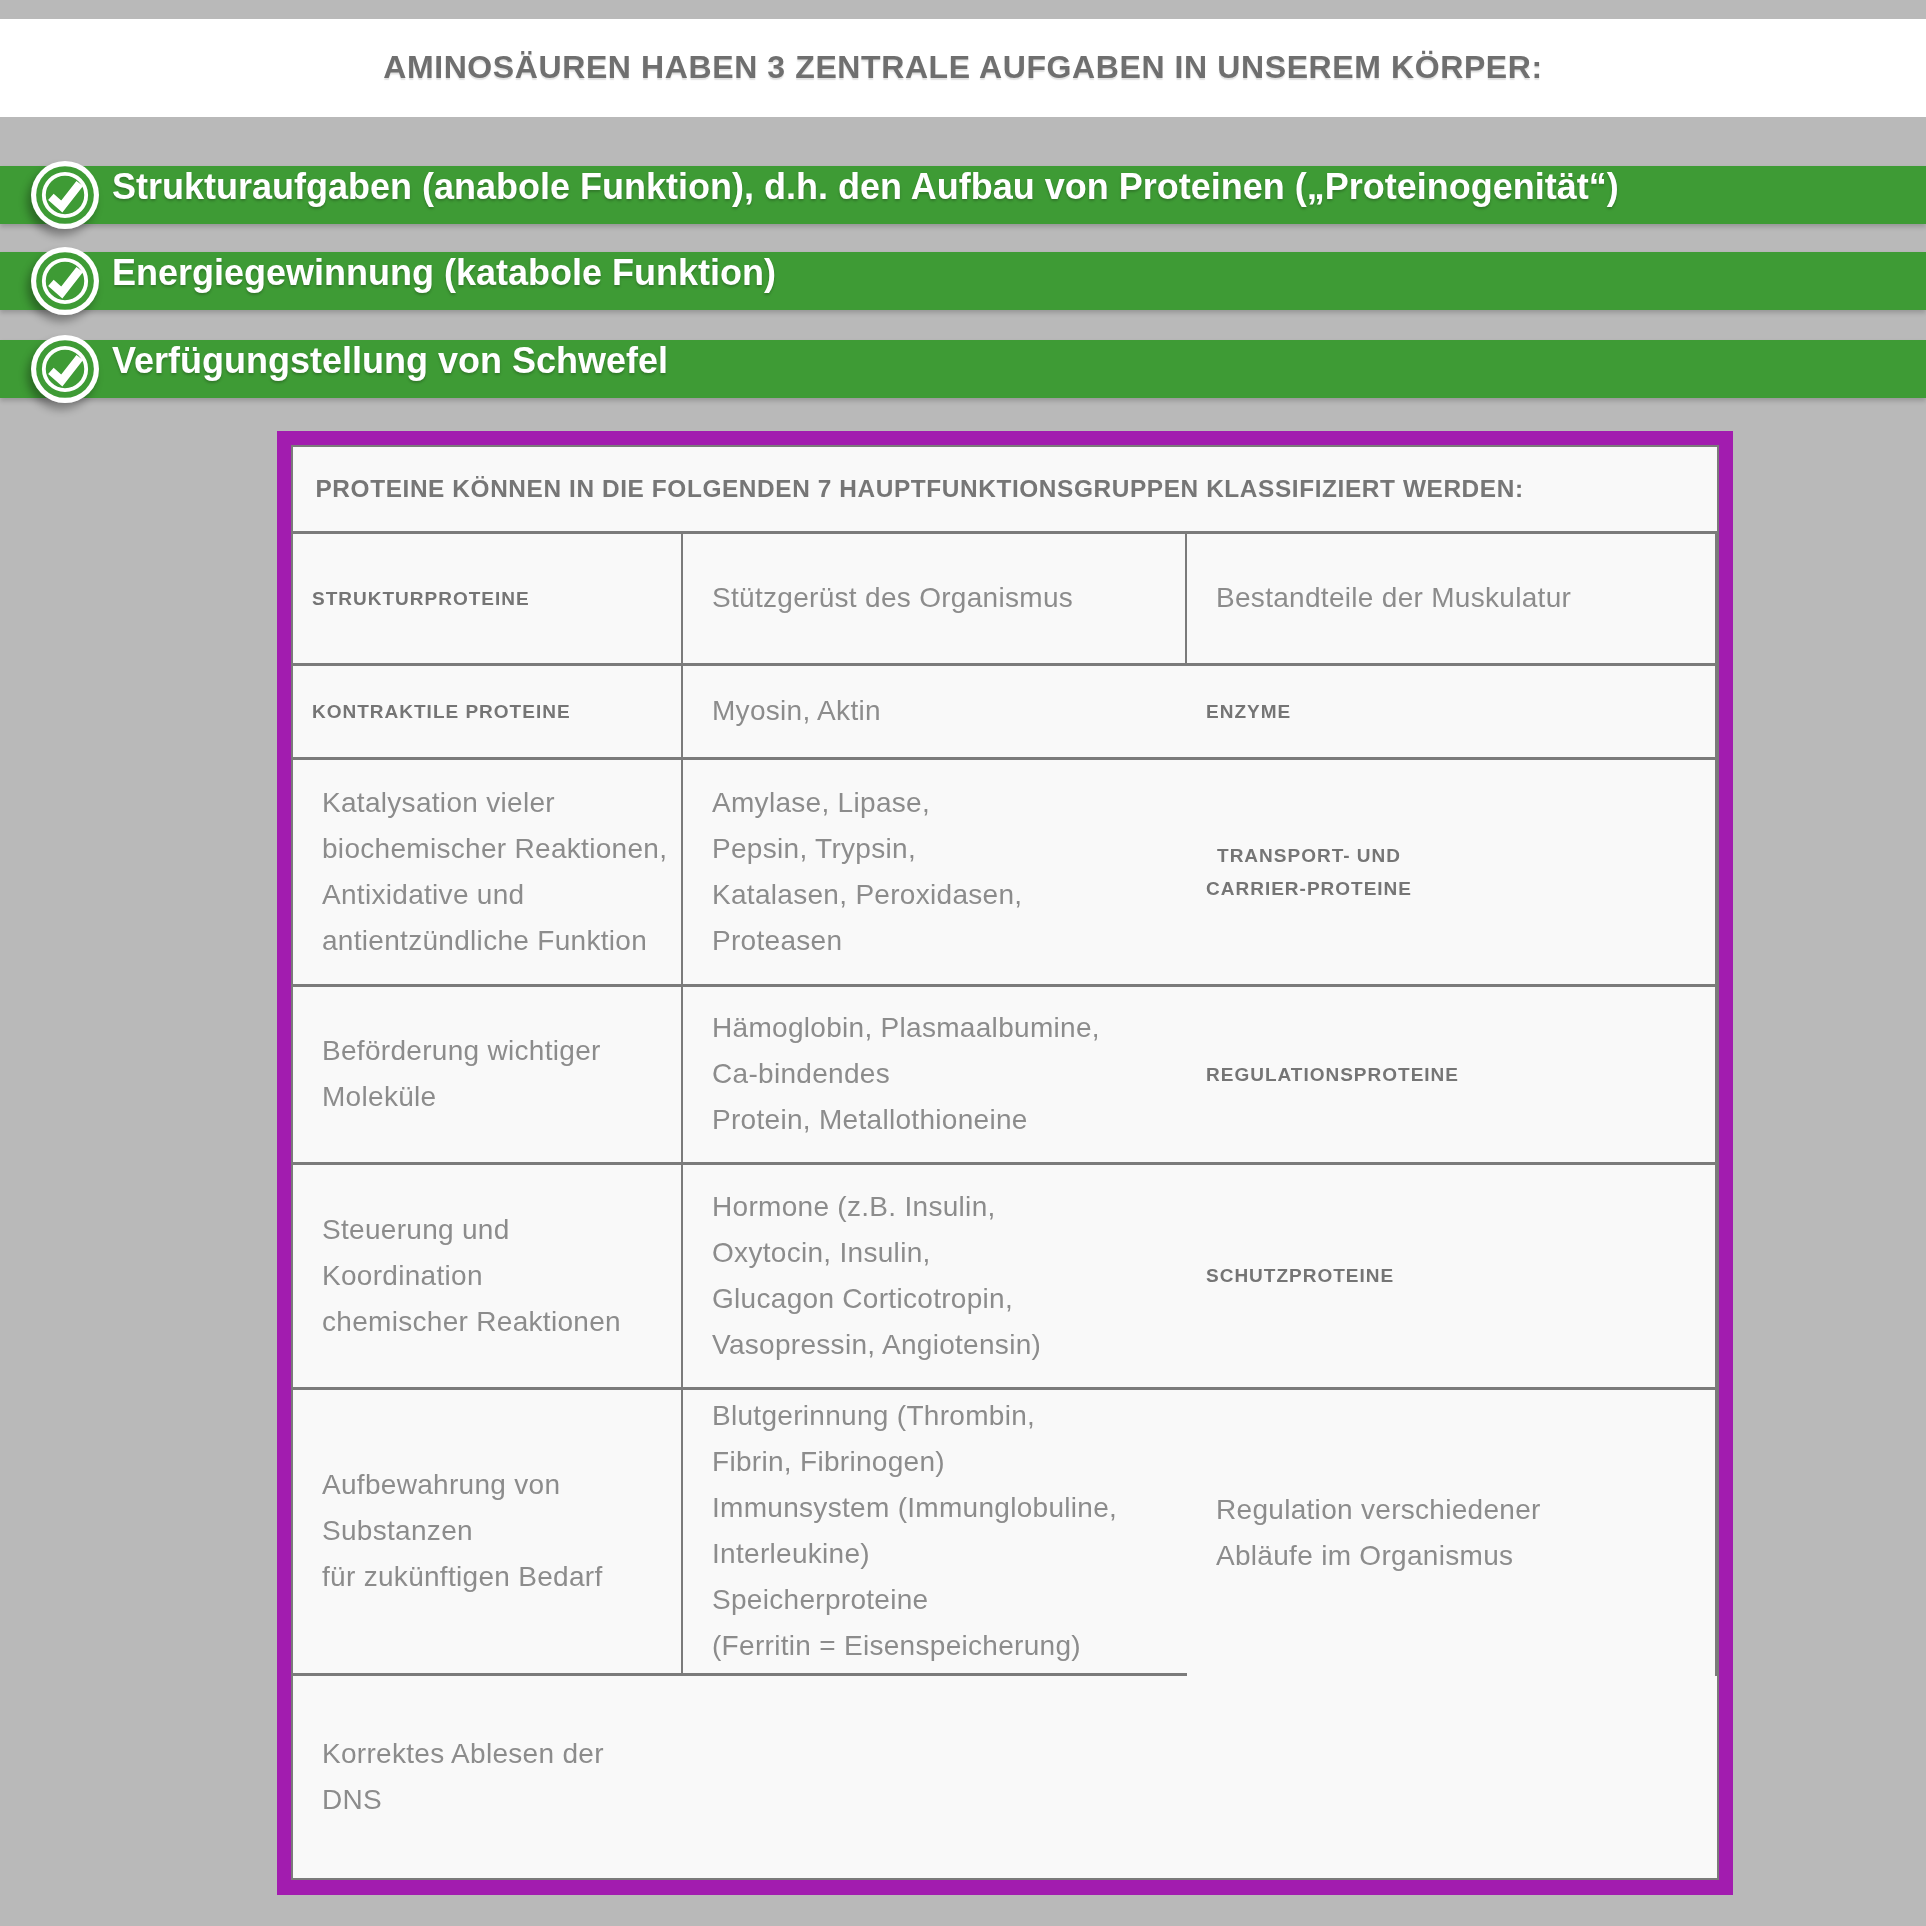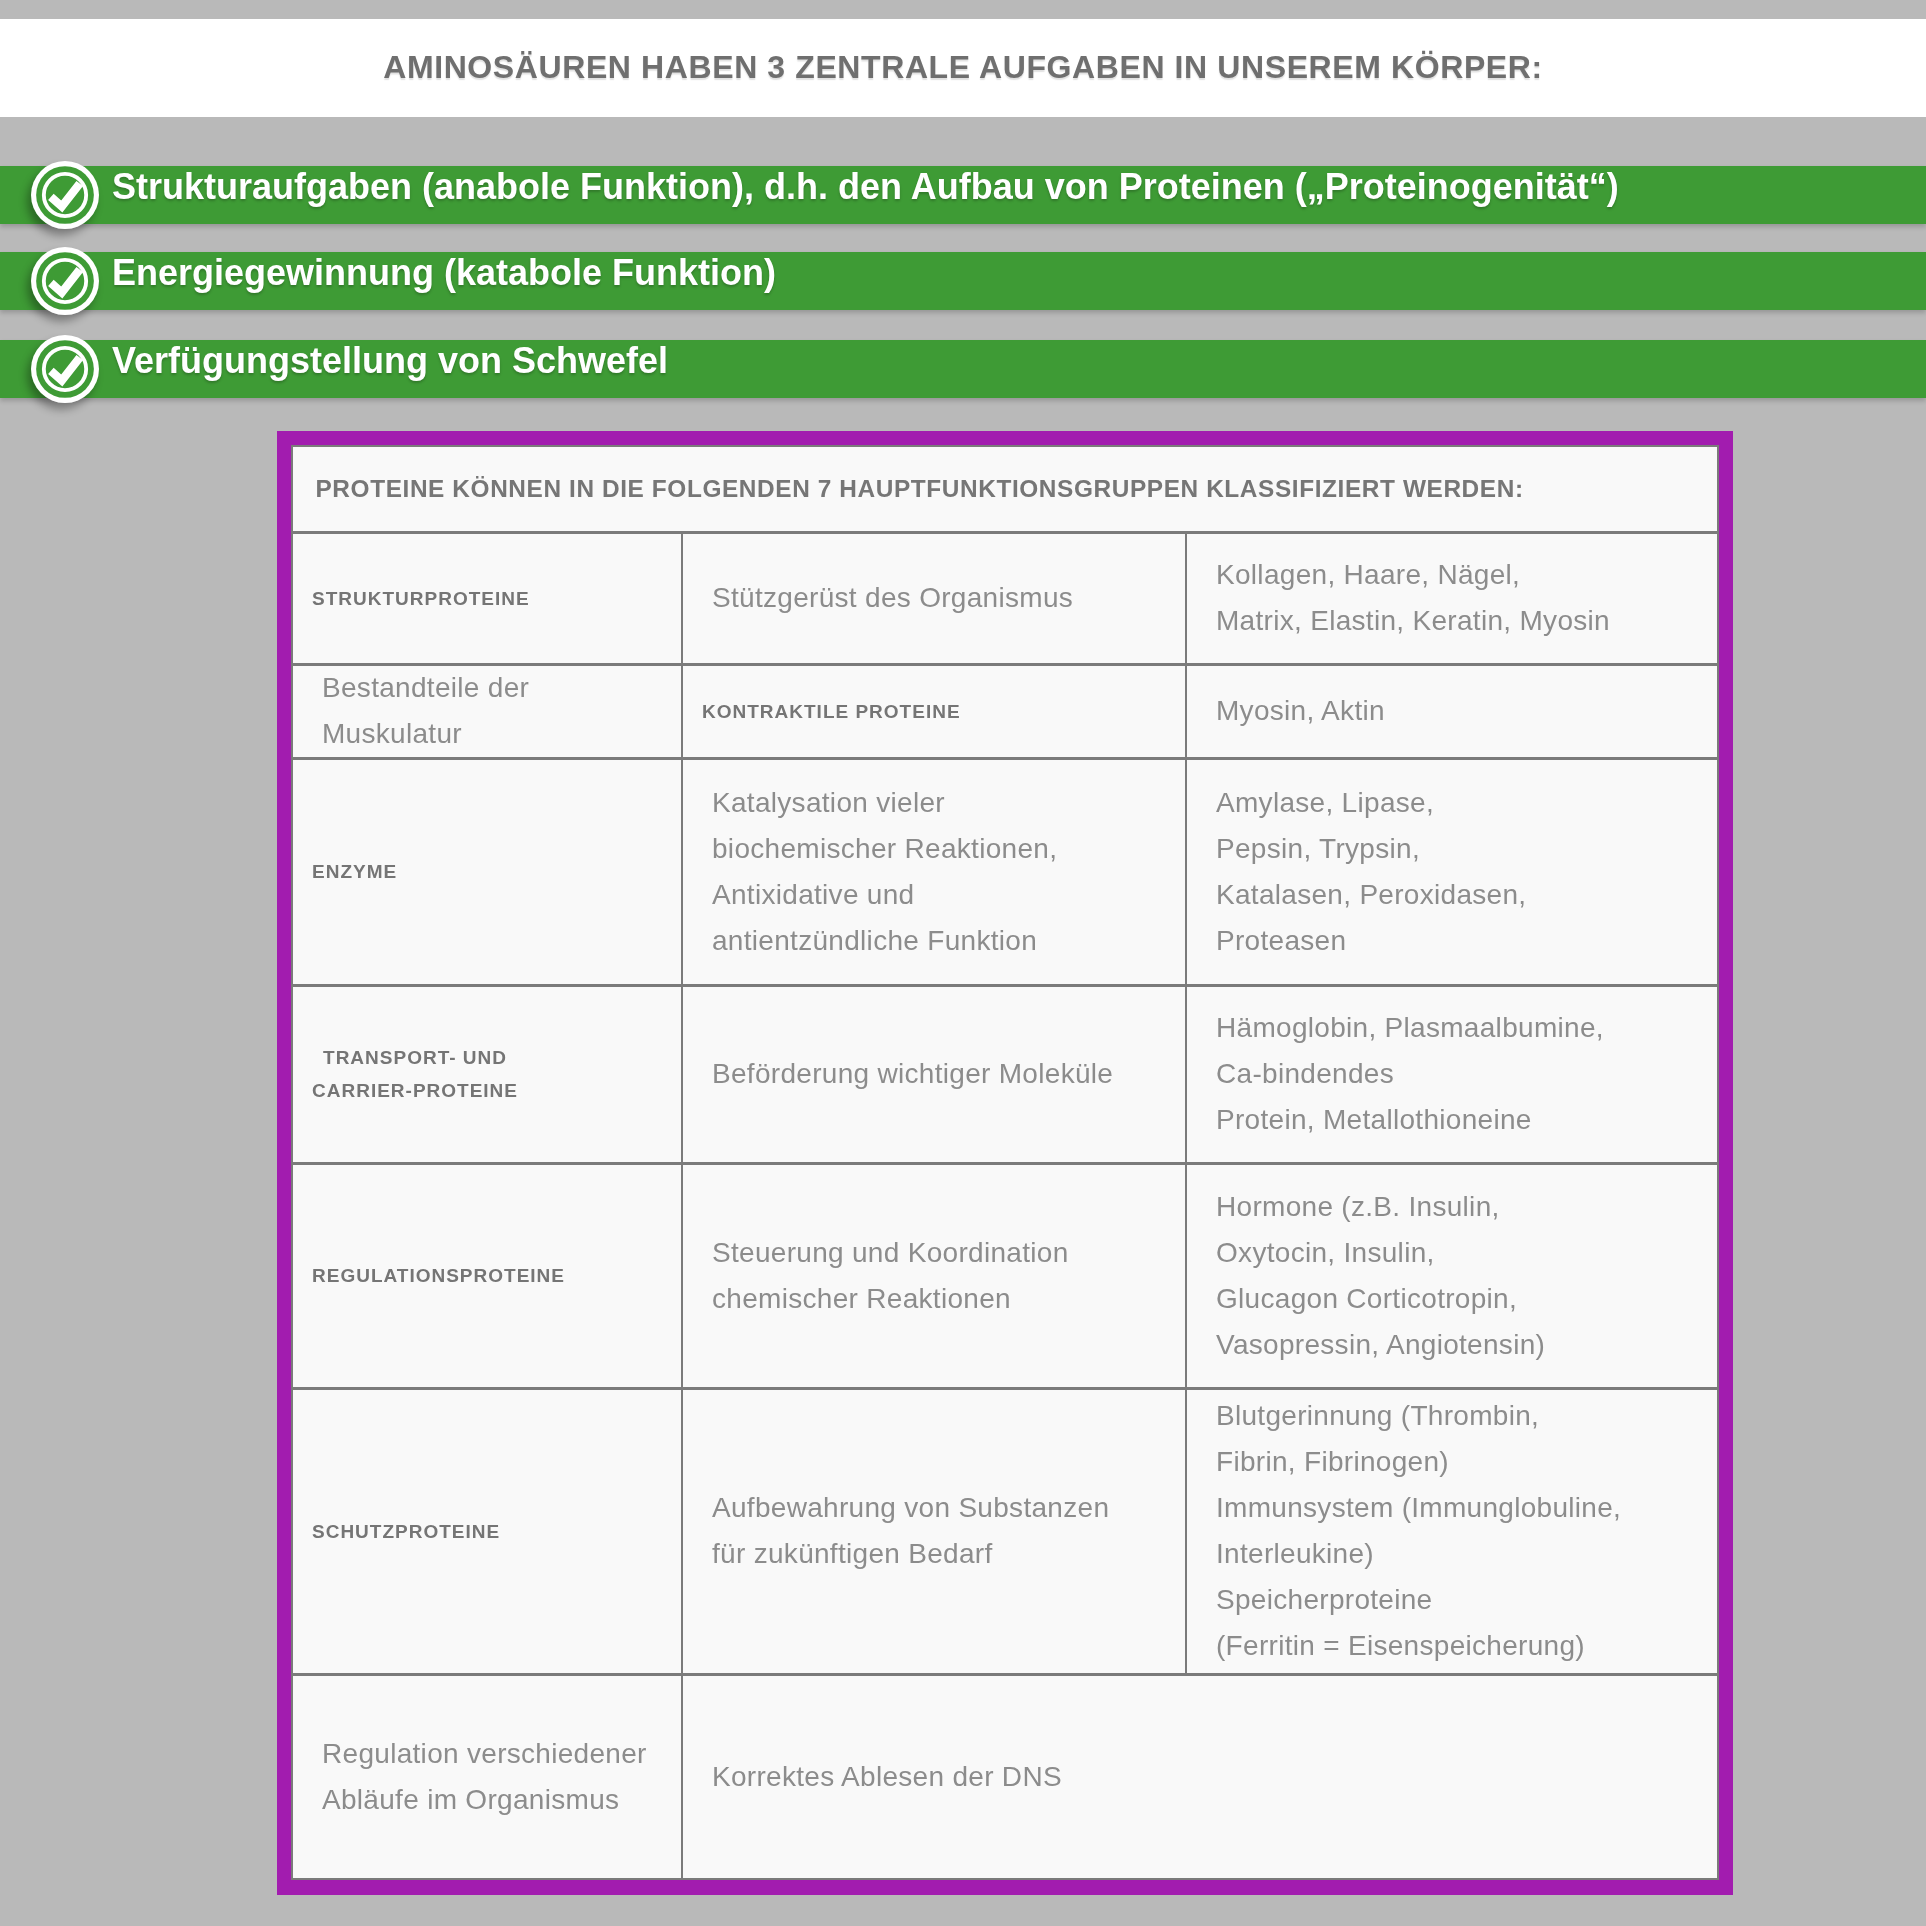--- a/index.html
+++ b/index.html
@@ -146,22 +146,20 @@
   </span>
   <span class="banner-label">Verfügungstellung von Schwefel</span>
 </div>
 
 <section class="card">
   <div class="ptable">
     <div class="cell thead">PROTEINE KÖNNEN IN DIE FOLGENDEN 7 HAUPTFUNKTIONSGRUPPEN KLASSIFIZIERT WERDEN:</div>
 
     <div class="cell c-group">STRUKTURPROTEINE</div>
     <div class="cell c-func">Stützgerüst des Organismus</div>
-    <div class="cell c-ex">Kollagen, Haare, Nägel,
-Matrix, Elastin, Keratin, Myosin</div>
 
     <div class="cell c-func">Bestandteile der Muskulatur</div>
     <div class="cell c-group">KONTRAKTILE PROTEINE</div>
     <div class="cell c-ex">Myosin, Aktin</div>
 
     <div class="cell c-group">ENZYME</div>
     <div class="cell c-func">Katalysation vieler
 biochemischer Reaktionen,
 Antixidative und
 antientzündliche Funktion</div>

